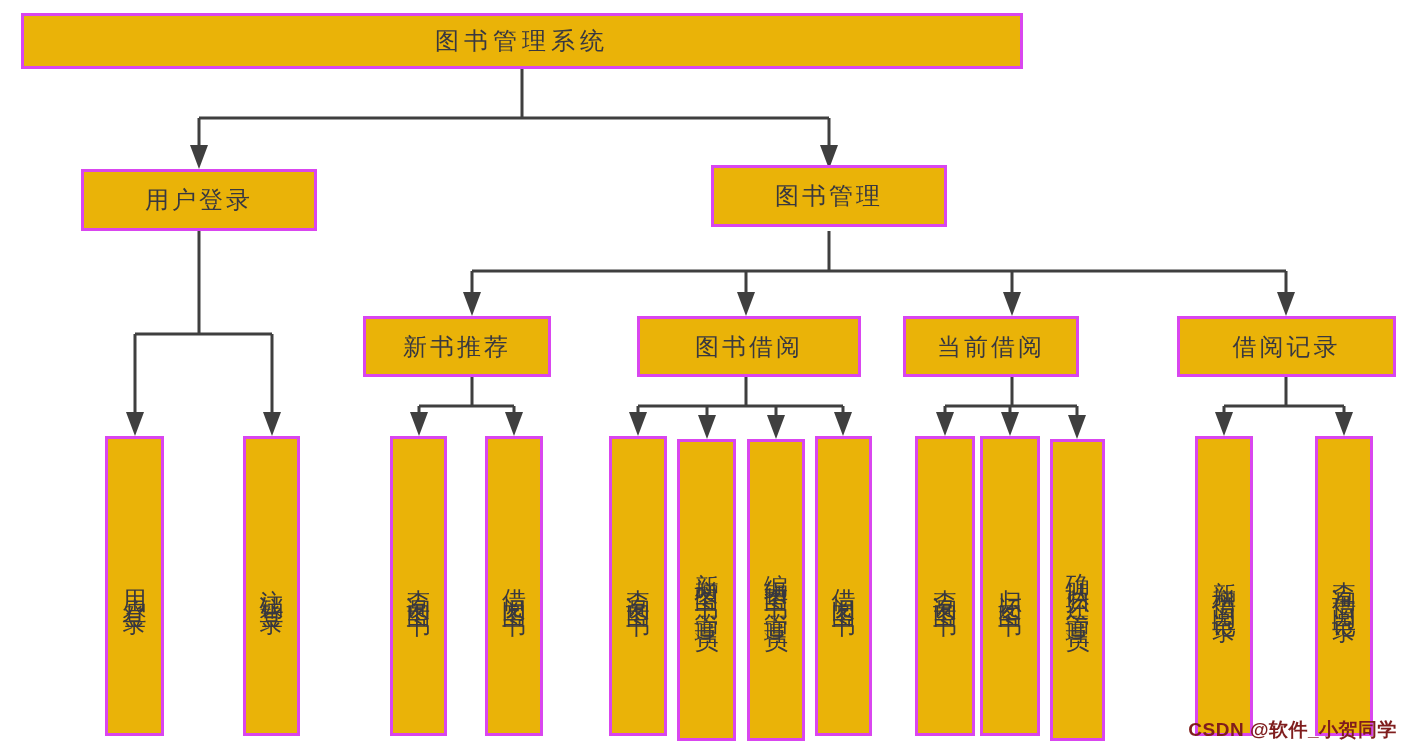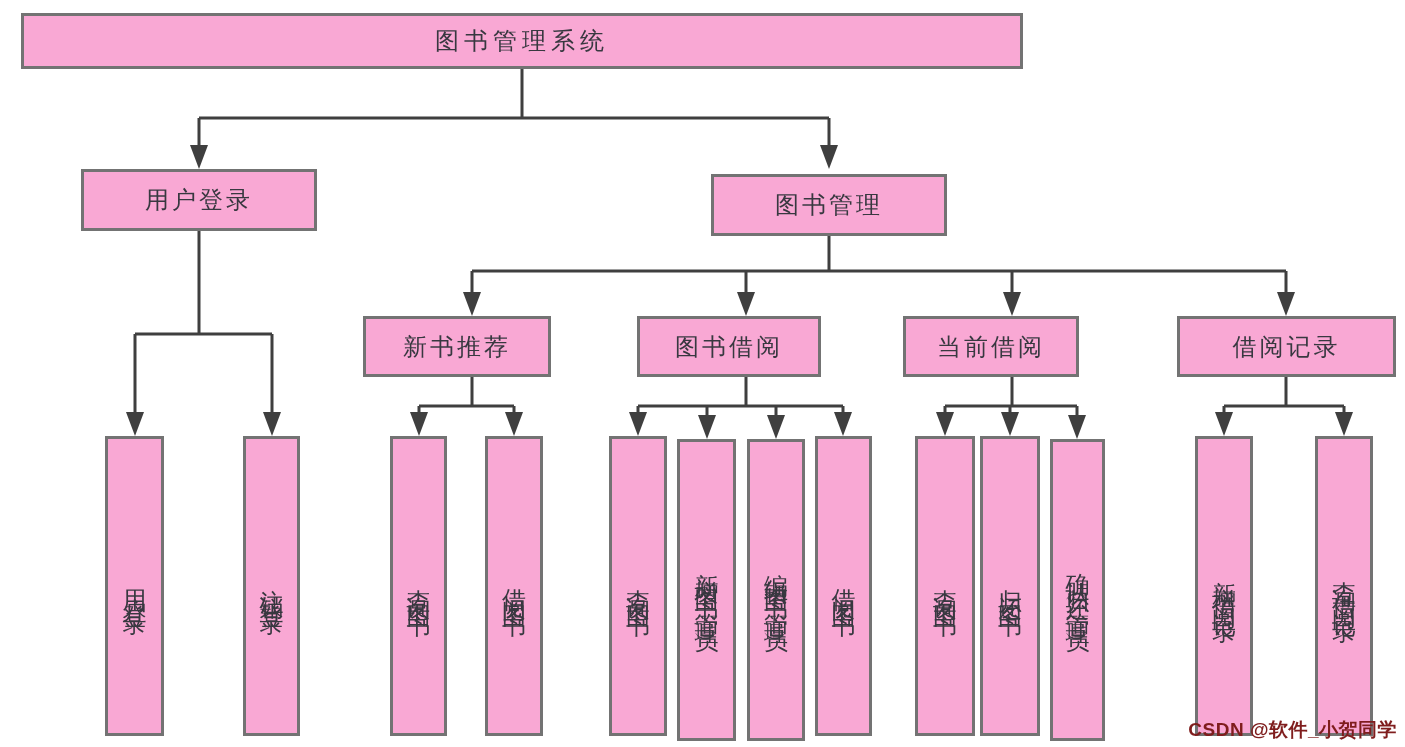--- a/index.html
+++ b/index.html
@@ -2,21 +2,21 @@
 <html><head>
 <meta charset="utf-8">
 <style>
   html,body{margin:0;padding:0;background:#ffffff;}
   #canvas{
     position:relative;width:1405px;height:747px;background:#ffffff;
     font-family:"Liberation Sans","DejaVu Sans",sans-serif;overflow:hidden;
   }
   #wires{position:absolute;left:0;top:0;width:1405px;height:747px;pointer-events:none;}
   .box{
-    position:absolute;box-sizing:border-box;border:3px solid #737373;background:#f9a8d4;
+    position:absolute;box-sizing:border-box;border:3px solid #d946ef;background:#eab308;
     display:flex;align-items:center;justify-content:center;
     color:#383840;font-size:24px;
   }
   .h{letter-spacing:3px;white-space:nowrap;}
   .v{
     writing-mode:vertical-rl;text-orientation:mixed;
     letter-spacing:8px;line-height:1;font-size:24px;
   }
   .watermark{
     position:absolute;right:8px;bottom:4px;color:#7f1d1d;font-size:19px;
@@ -56,24 +56,24 @@
       <polygon points="1001,412 1019,412 1010,436"></polygon>
       <polygon points="1068,415 1086,415 1077,439"></polygon>
       <polygon points="1215,412 1233,412 1224,436"></polygon>
       <polygon points="1335,412 1353,412 1344,436"></polygon>
     </g>
   </svg>
 
   <div class="box h" style="left:21px;top:13px;width:1002px;height:56px;letter-spacing:5px;">图书管理系统</div>
 
   <div class="box h" style="left:81px;top:169px;width:236px;height:62px;">用户登录</div>
-  <div class="box h" style="left:711px;top:174px;width:236px;height:62px;">图书管理</div>
+  <div class="box h" style="left:711px;top:165px;width:236px;height:62px;">图书管理</div>
 
   <div class="box h" style="left:363px;top:316px;width:188px;height:61px;">新书推荐</div>
-  <div class="box h" style="left:637px;top:316px;width:184px;height:61px;">图书借阅</div>
+  <div class="box h" style="left:637px;top:316px;width:224px;height:61px;">图书借阅</div>
   <div class="box h" style="left:903px;top:316px;width:176px;height:61px;">当前借阅</div>
   <div class="box h" style="left:1177px;top:316px;width:219px;height:61px;">借阅记录</div>
 
   <div class="box v" style="left:105px;top:436px;width:59px;height:300px;">用户登录</div>
   <div class="box v" style="left:243px;top:436px;width:57px;height:300px;">注销登录</div>
 
   <div class="box v" style="left:390px;top:436px;width:57px;height:300px;">查询图书</div>
   <div class="box v" style="left:485px;top:436px;width:58px;height:300px;">借阅图书</div>
 
   <div class="box v" style="left:609px;top:436px;width:58px;height:300px;">查询图书</div>

